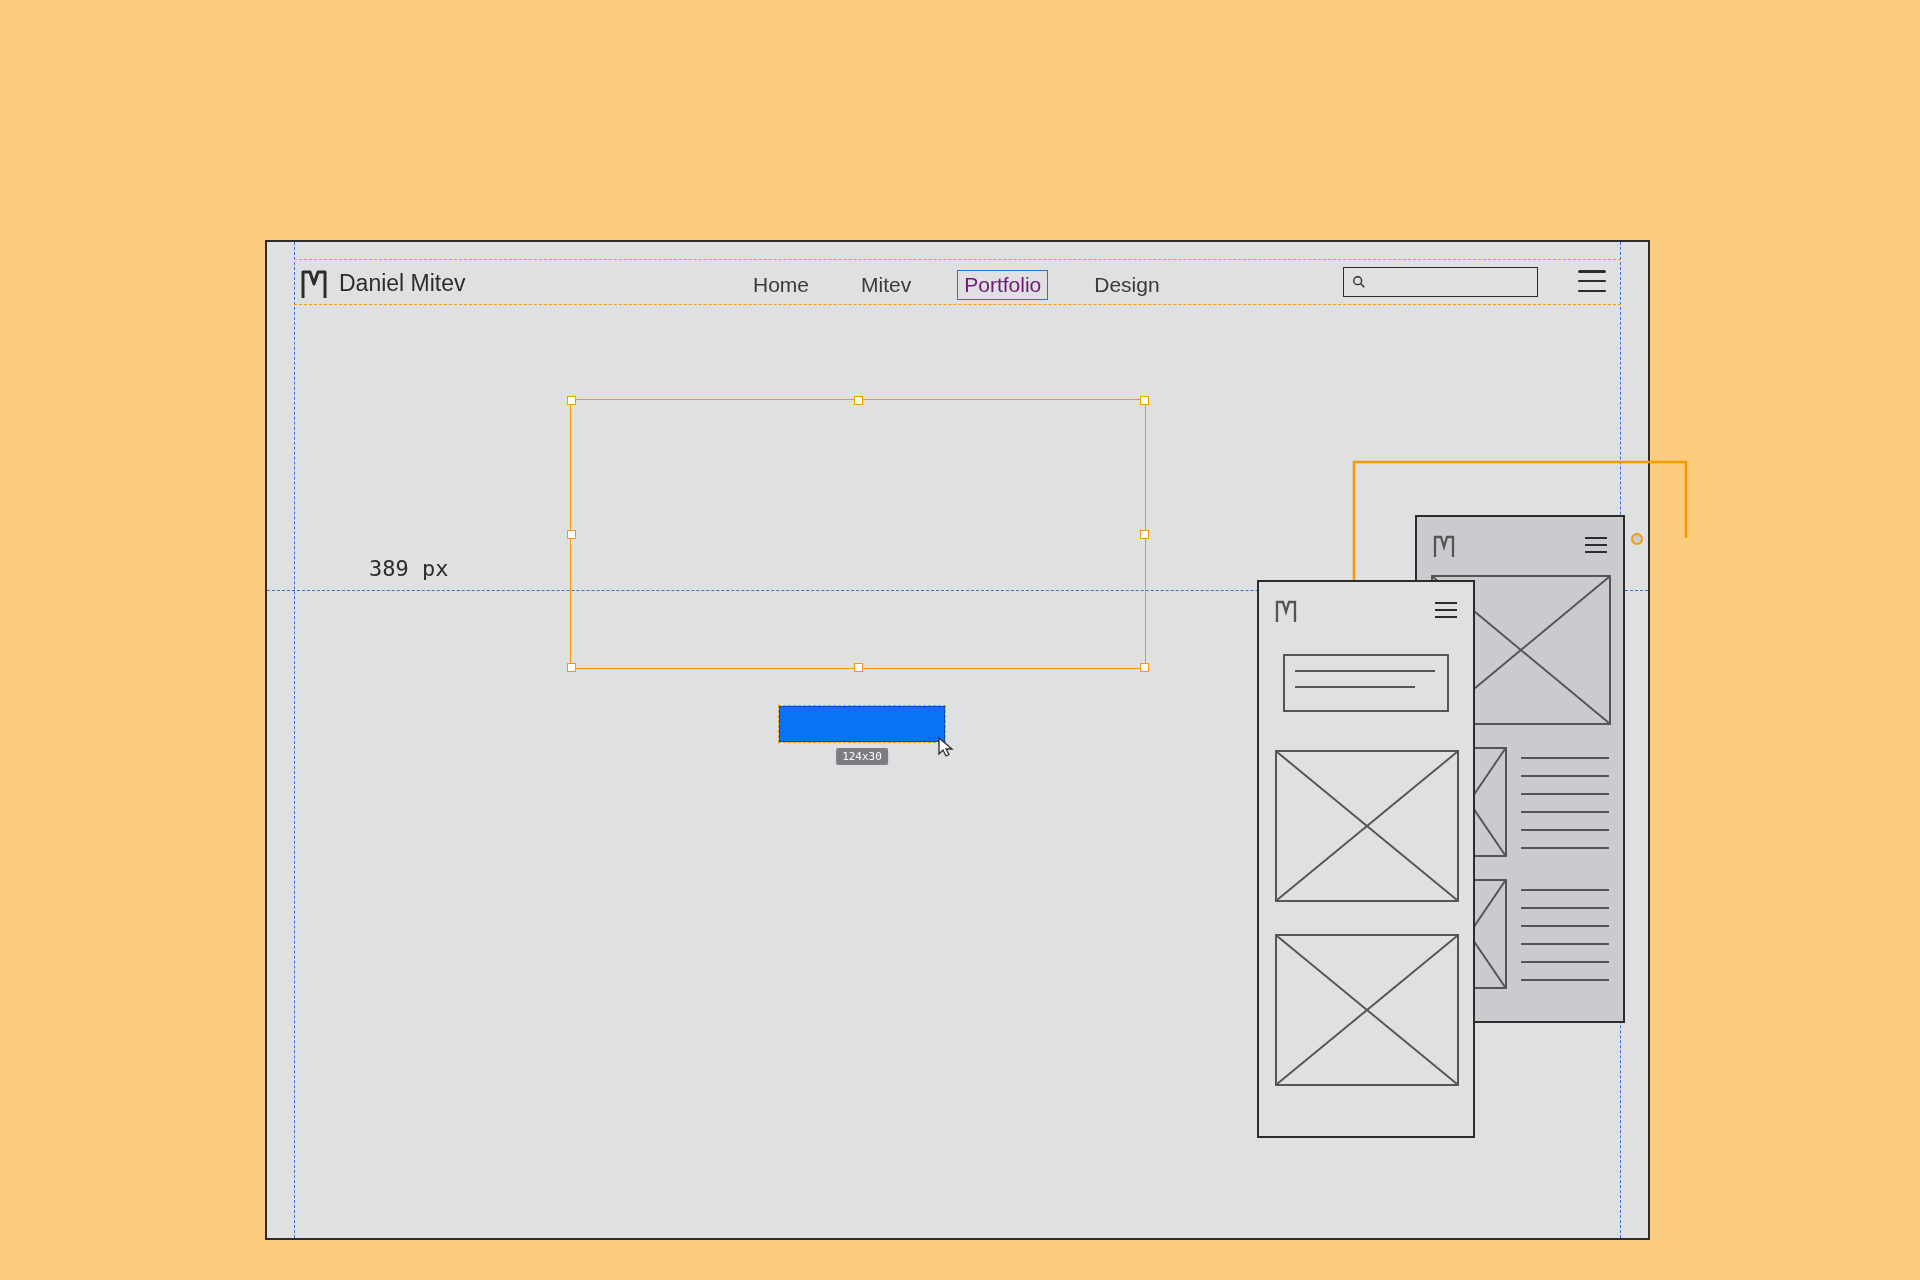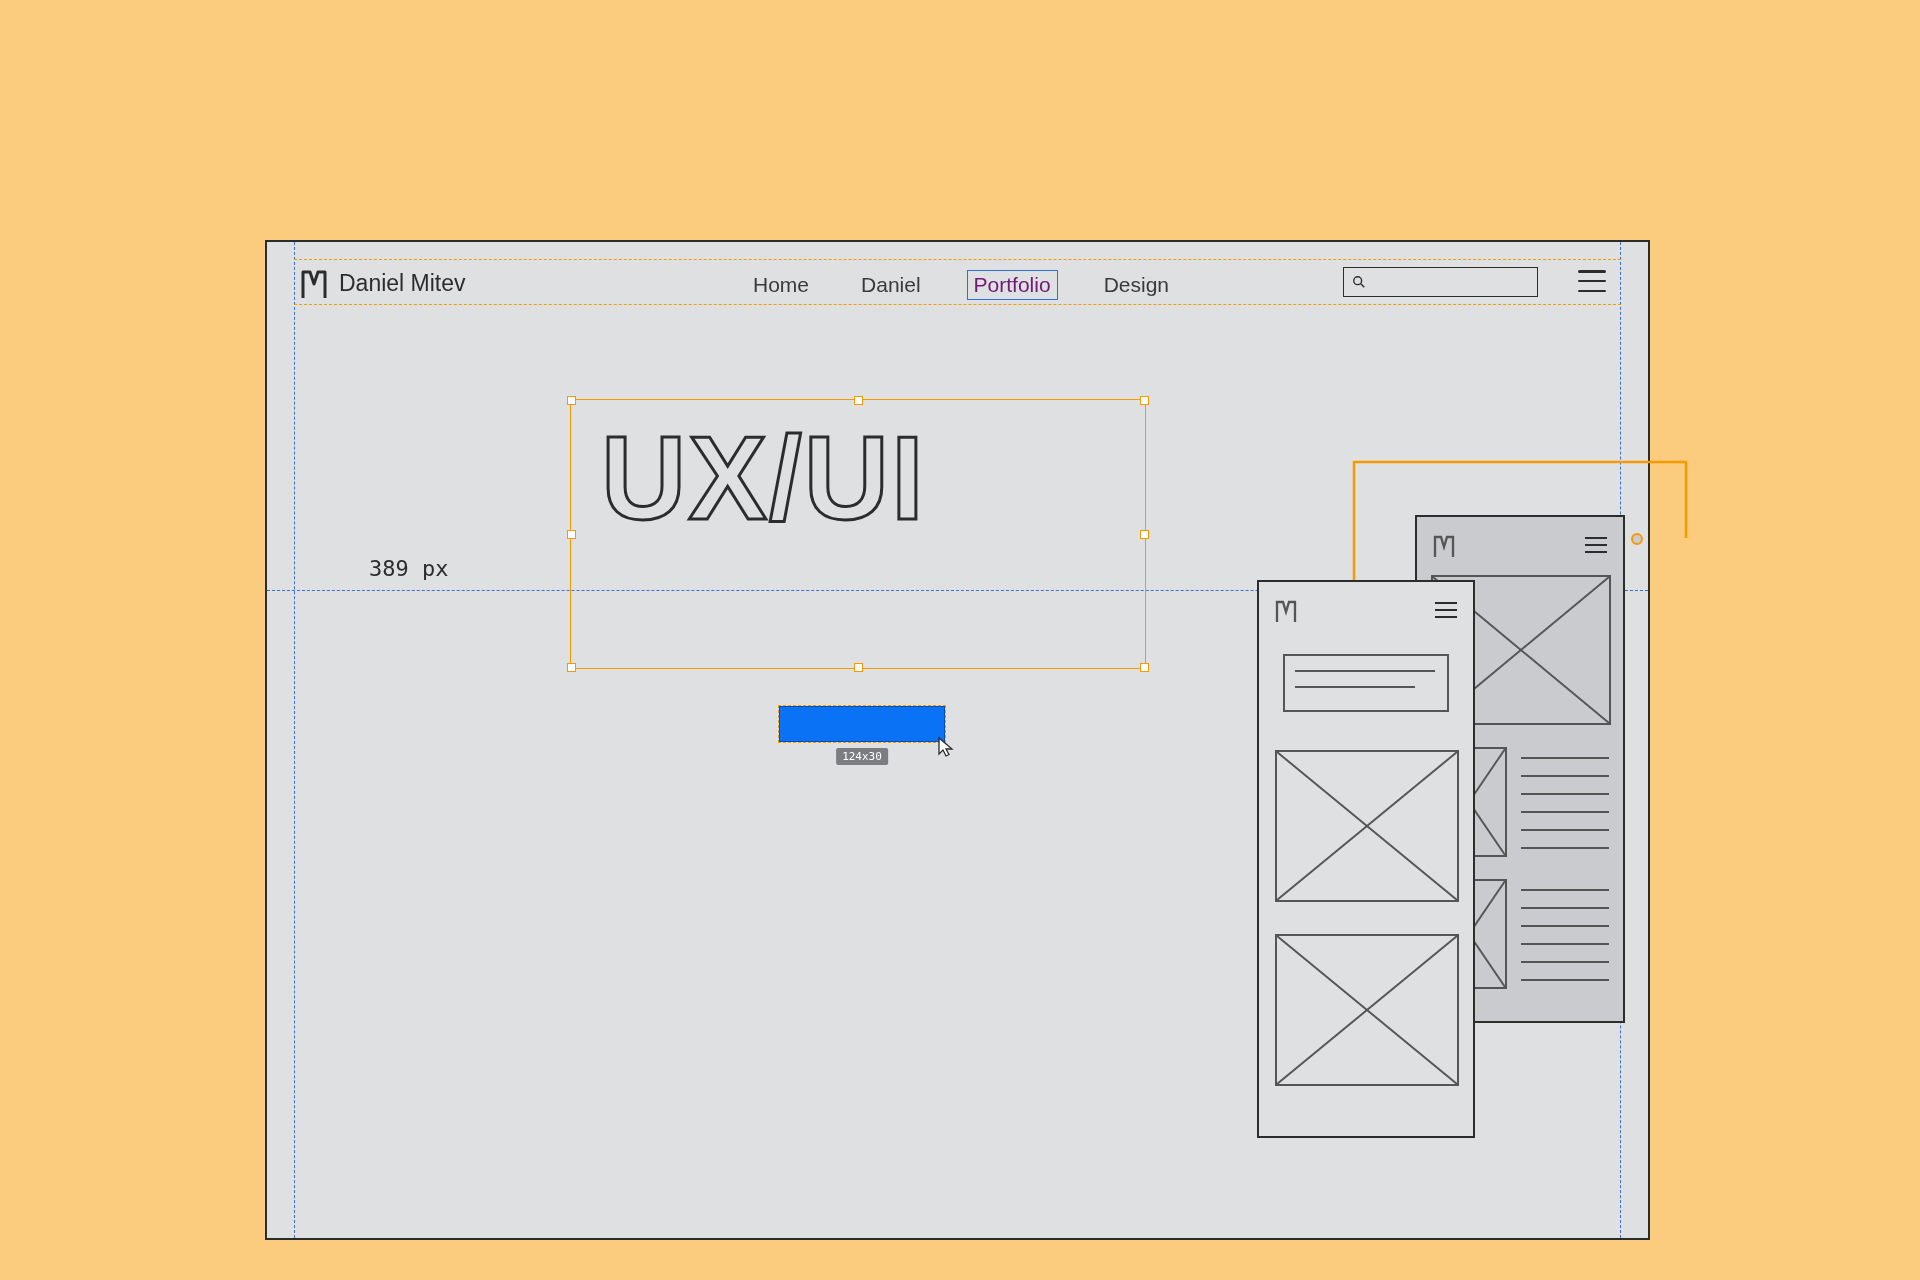--- a/index.html
+++ b/index.html
@@ -261,21 +261,21 @@
   <div class="nav-guide-top"></div>
   <div class="nav-guide-bot"></div>
 
   <svg class="logo" viewBox="0 0 28 34">
     <path d="M3 32 L3 6 L10 6 L14 18 L18 6 L25 6 L25 32" stroke="#2C2C2C" stroke-width="3" fill="none" stroke-linejoin="round"></path>
   </svg>
   <div class="brand">Daniel Mitev</div>
 
   <div class="nav">
     <div class="nav-item">Home</div>
-    <div class="nav-item">Daniel</div>
+    <div class="nav-item">Mitev</div>
     <div class="nav-item selected">Portfolio</div>
     <div class="nav-item">Design</div>
   </div>
 
   <div class="searchbox">
     <svg viewBox="0 0 16 16">
       <circle cx="6.5" cy="6.5" r="4.5" stroke="#2C2C2C" stroke-width="1.6" fill="none"></circle>
       <line x1="10" y1="10" x2="14" y2="14" stroke="#2C2C2C" stroke-width="1.6"></line>
     </svg>
   </div>
@@ -287,21 +287,20 @@
   </div>
 
   <div class="measure-label">389 px</div>
 
   <div class="hero-select">
     <div class="h1"></div>
       <div class="h2"></div>
       <div class="h3"></div>
   </div>
 
-  <div class="hero-line1">UX/UI</div>
 
   <div class="cta-wrap">
     <div class="guide"></div>
     <div class="cta"></div>
     <div class="cta-size">124x30</div>
     <svg class="cursor" viewBox="0 0 18 22">
       <path d="M2 2 L2 18 L6 14 L9 20 L12 18.5 L9 13 L15 13 Z" fill="#fff" stroke="#2C2C2C" stroke-width="1.3"></path>
     </svg>
   </div>
 

